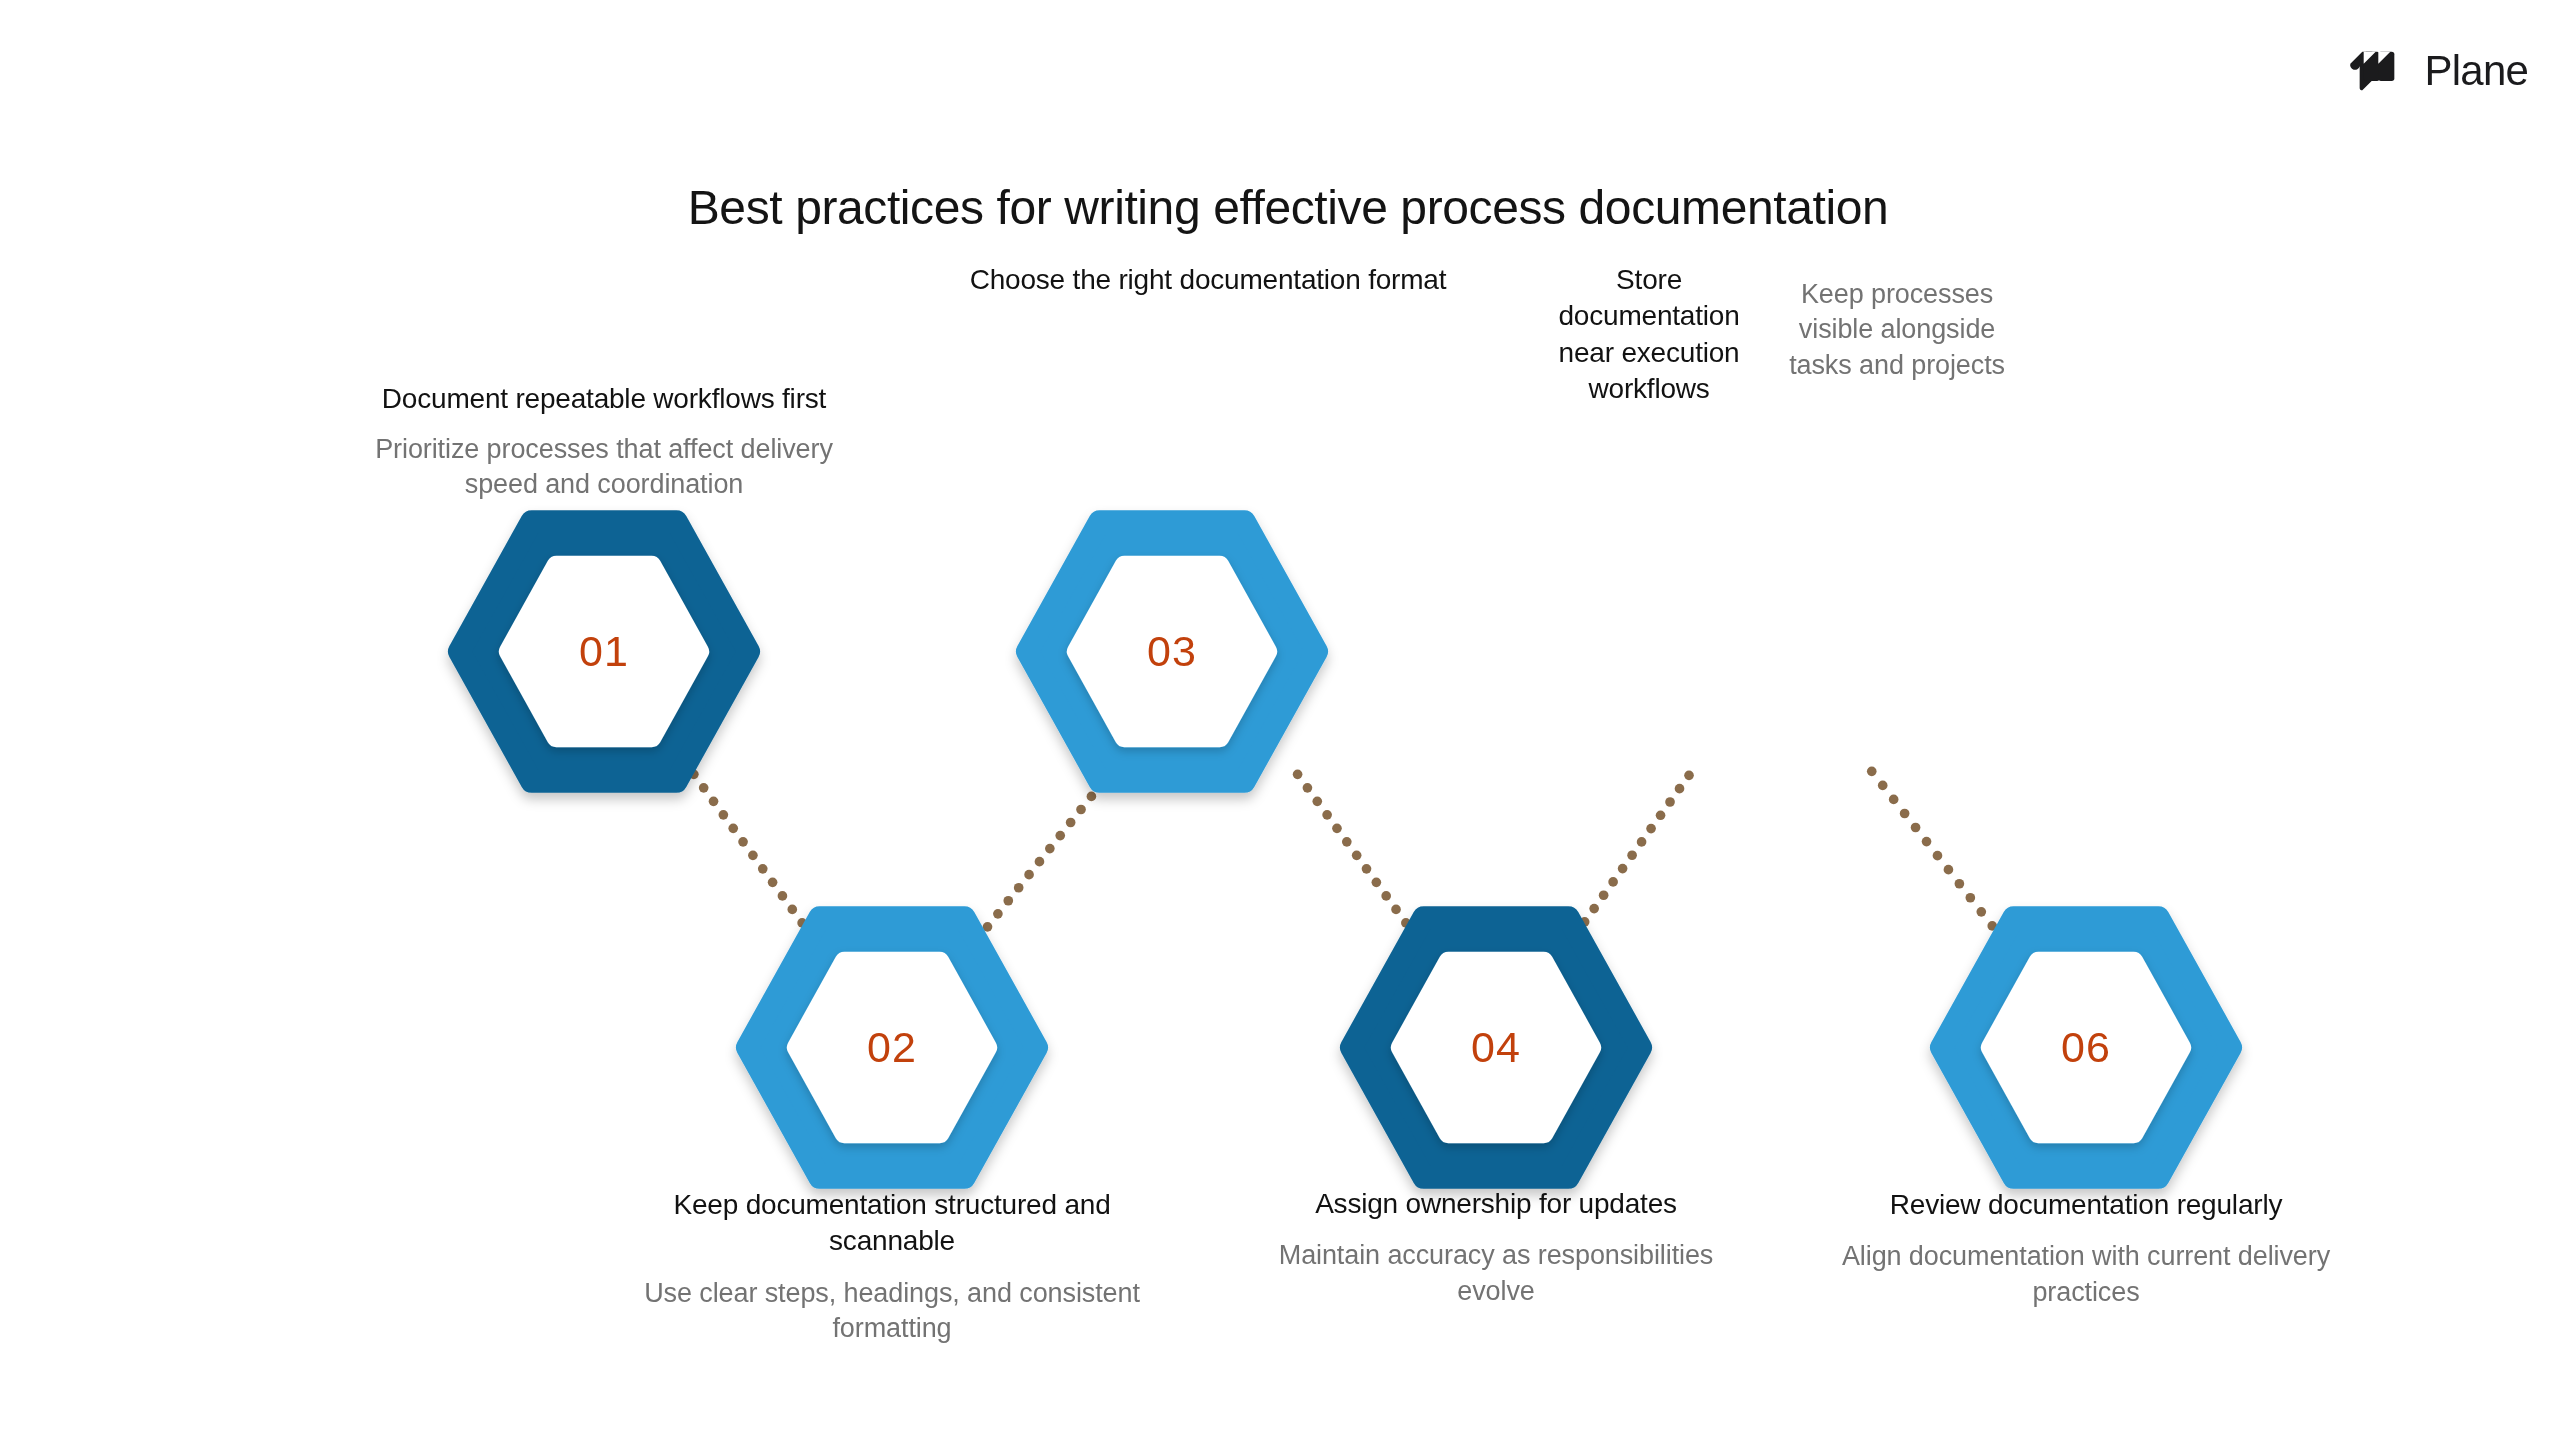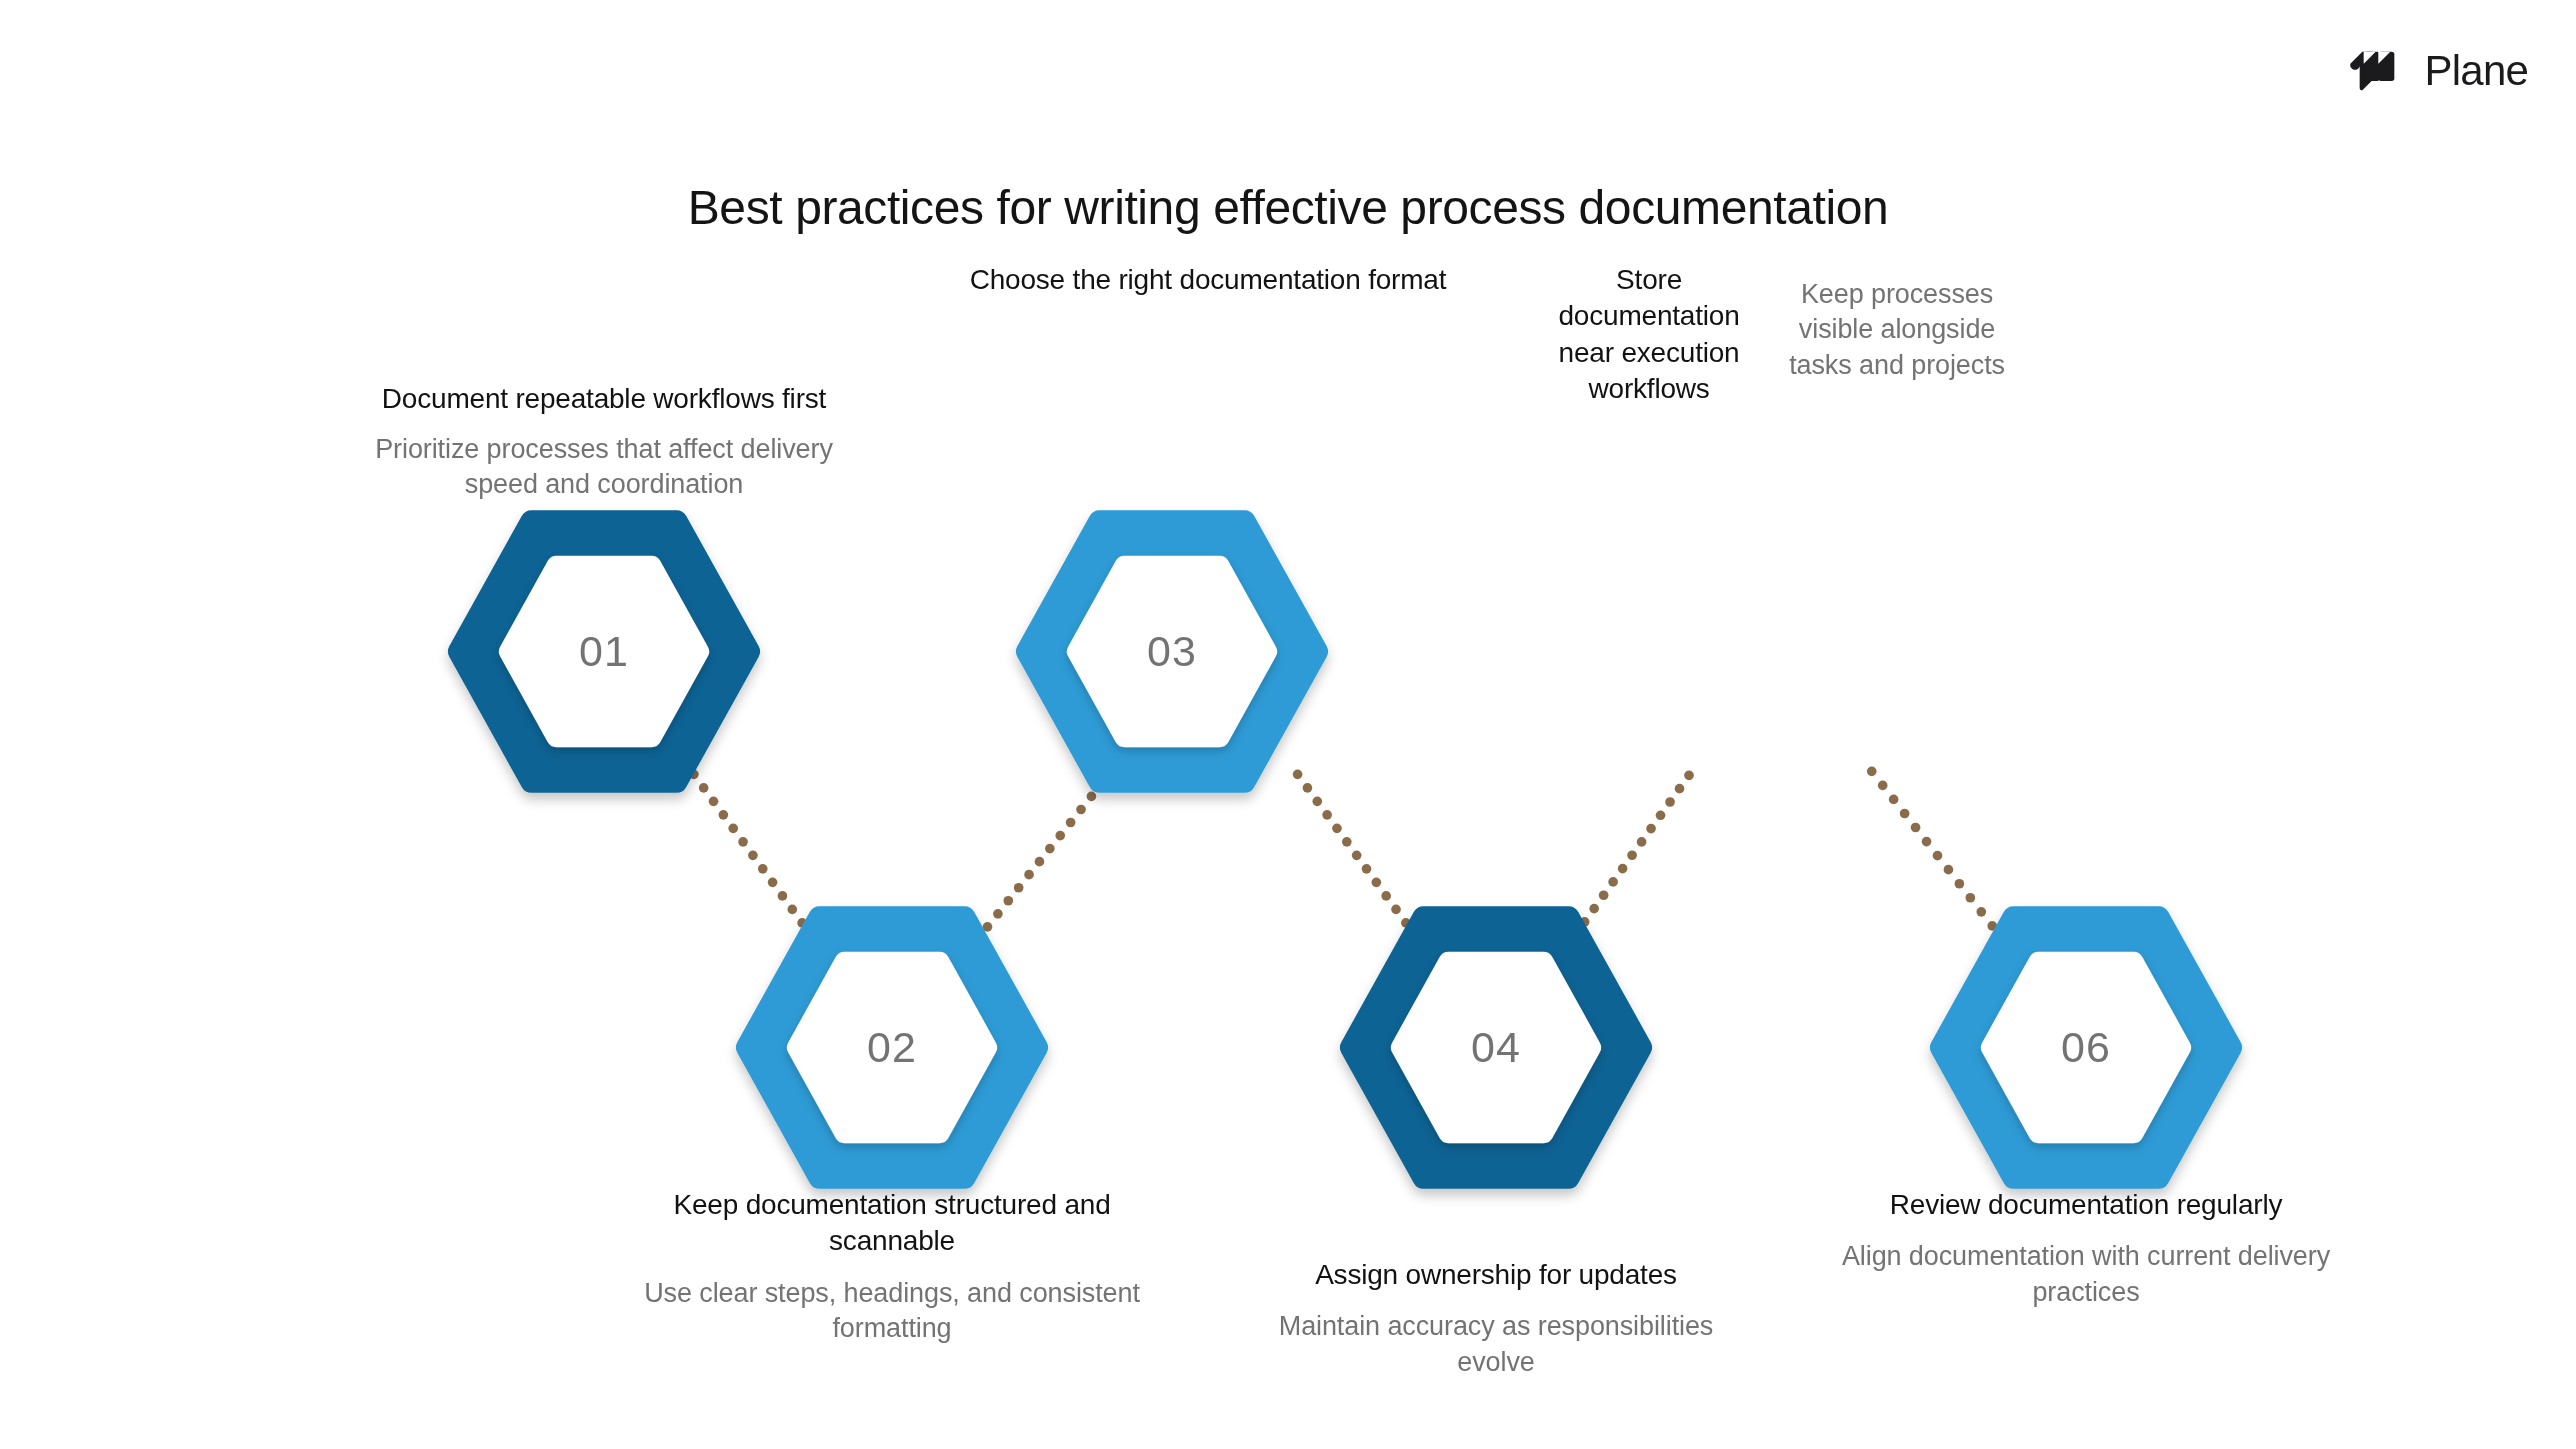--- a/index.html
+++ b/index.html
@@ -87,21 +87,21 @@
   }
   .hex-number {
     position: absolute;
     inset: 0;
     display: flex;
     align-items: center;
     justify-content: center;
     font-size: 43px;
     font-weight: 400;
     letter-spacing: 1px;
-    color: #737373;
+    color: #c2410c;
     line-height: 1;
     z-index: 4;
   }
 
   
   .step-text {
     position: absolute;
     width: 496px;
     margin-left: -248px;
     text-align: center;
@@ -246,21 +246,21 @@
     <div class="step-text above" style="left: 1208px; top: 262px; height: 241px; display: flex; flex-direction: column; justify-content: flex-start; gap: 20px;">
       <p class="step-heading">Choose the right documentation format</p>
     </div>
     <div class="hex-node" style="left: 1496px; top: 1047px;">
       <svg viewBox="0 0 436 392">
         <path d="M 110 2 L 326 2 L 434 196 L 326 390 L 110 390 L 2 196 Z" fill="#0B6394" stroke="#0B6394" stroke-width="34" stroke-linejoin="round" filter="url(#hexShadow)"></path>
         <path d="M 147 68 L 289 68 L 360 196 L 289 324 L 147 324 L 76 196 Z" fill="#FFFFFF" stroke="#FFFFFF" stroke-width="30" stroke-linejoin="round" filter="url(#innerShadow)"></path>
       </svg>
       <div class="hex-number">04</div>
     </div>
-    <div class="step-text below" style="left: 1496px; top: 1257px;">
+    <div class="step-text below" style="left: 1496px; top: 1186px;">
       <p class="step-heading">Assign ownership for updates</p>
       <p class="step-desc">Maintain accuracy as responsibilities evolve</p>
     </div>
     <div class="step-text above" style="left: 1778px; top: 262px; height: 241px; display: flex; flex-direction: row; justify-content: flex-end;">
       <p class="step-heading">Store documentation near execution workflows</p>
       <p class="step-desc">Keep processes visible alongside tasks and projects</p>
     </div>
     <div class="hex-node" style="left: 2086px; top: 1047px;">
       <svg viewBox="0 0 436 392">
         <path d="M 110 2 L 326 2 L 434 196 L 326 390 L 110 390 L 2 196 Z" fill="#2E9BD6" stroke="#2E9BD6" stroke-width="34" stroke-linejoin="round" filter="url(#hexShadow)"></path>

